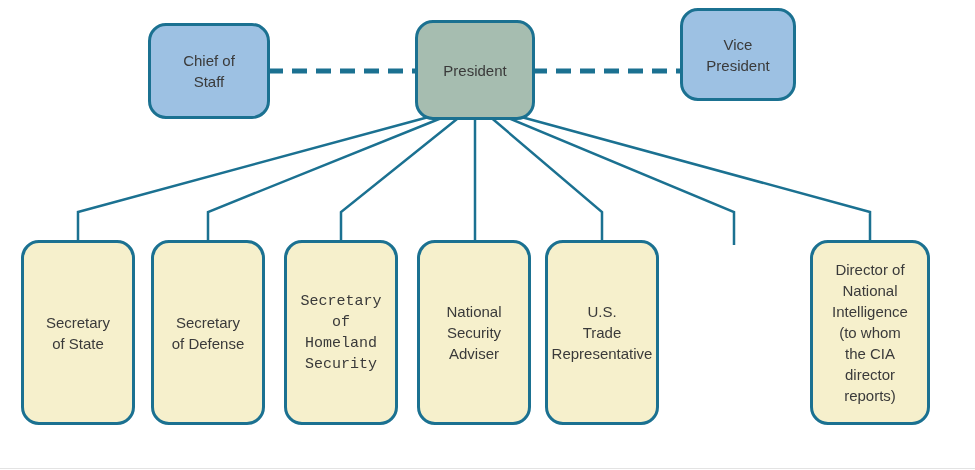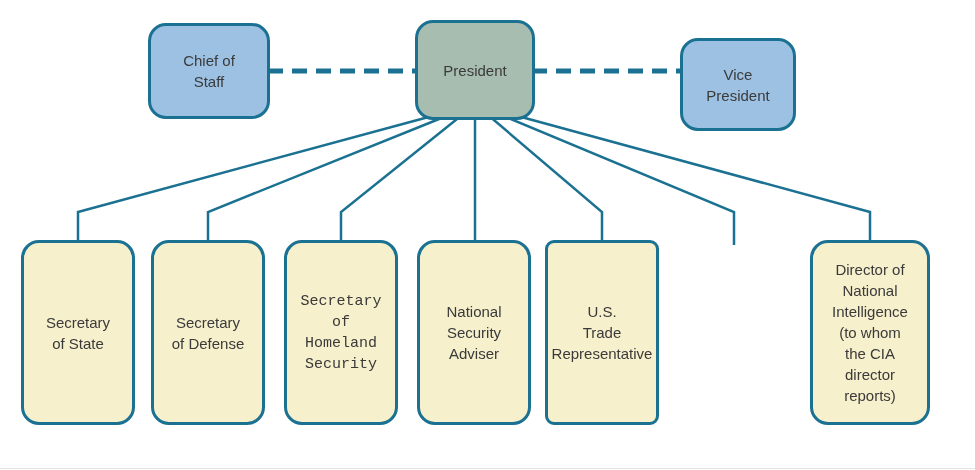--- a/index.html
+++ b/index.html
@@ -44,28 +44,28 @@
     padding: 4px 3px;
   }
   .lbl { white-space: pre-line; }
 
   .blue  { background: var(--top-fill, #9dc1e3); }
   .green { background: var(--president-fill, #a6bdb0); }
   .cream { background: var(--bottom-fill, #f6f0cc); }
 
   #chief     { left: 148px; top: 23px;  width: 122px; height: 96px;  }
   #president { left: 415px; top: 20px;  width: 120px; height: 100px; }
-  #vice      { left: 680px; top: 38px;  width: 116px; height: 93px;  }
+  #vice      { left: 680px; top: 8px;  width: 116px; height: 93px;  }
 
   .bottom { top: 240px; width: 114px; height: 185px; }
   #b1 { left: 21px;  }
   #b2 { left: 151px; }
   #b3 { left: 284px; font-family: Liberation Mono, monospace; }
   #b4 { left: 417px; }
-  #b5 { left: 545px; border-radius: 9px; }
+  #b5 { left: 545px; }
   #b6 { left: 677px; }
   #b7 { left: 810px; width: 120px; }
 
   .bottom-rule {
     position: absolute;
     left: 0; right: 0; bottom: 1px;
     height: 1px;
     background: #e3e3e3;
   }
 </style>

